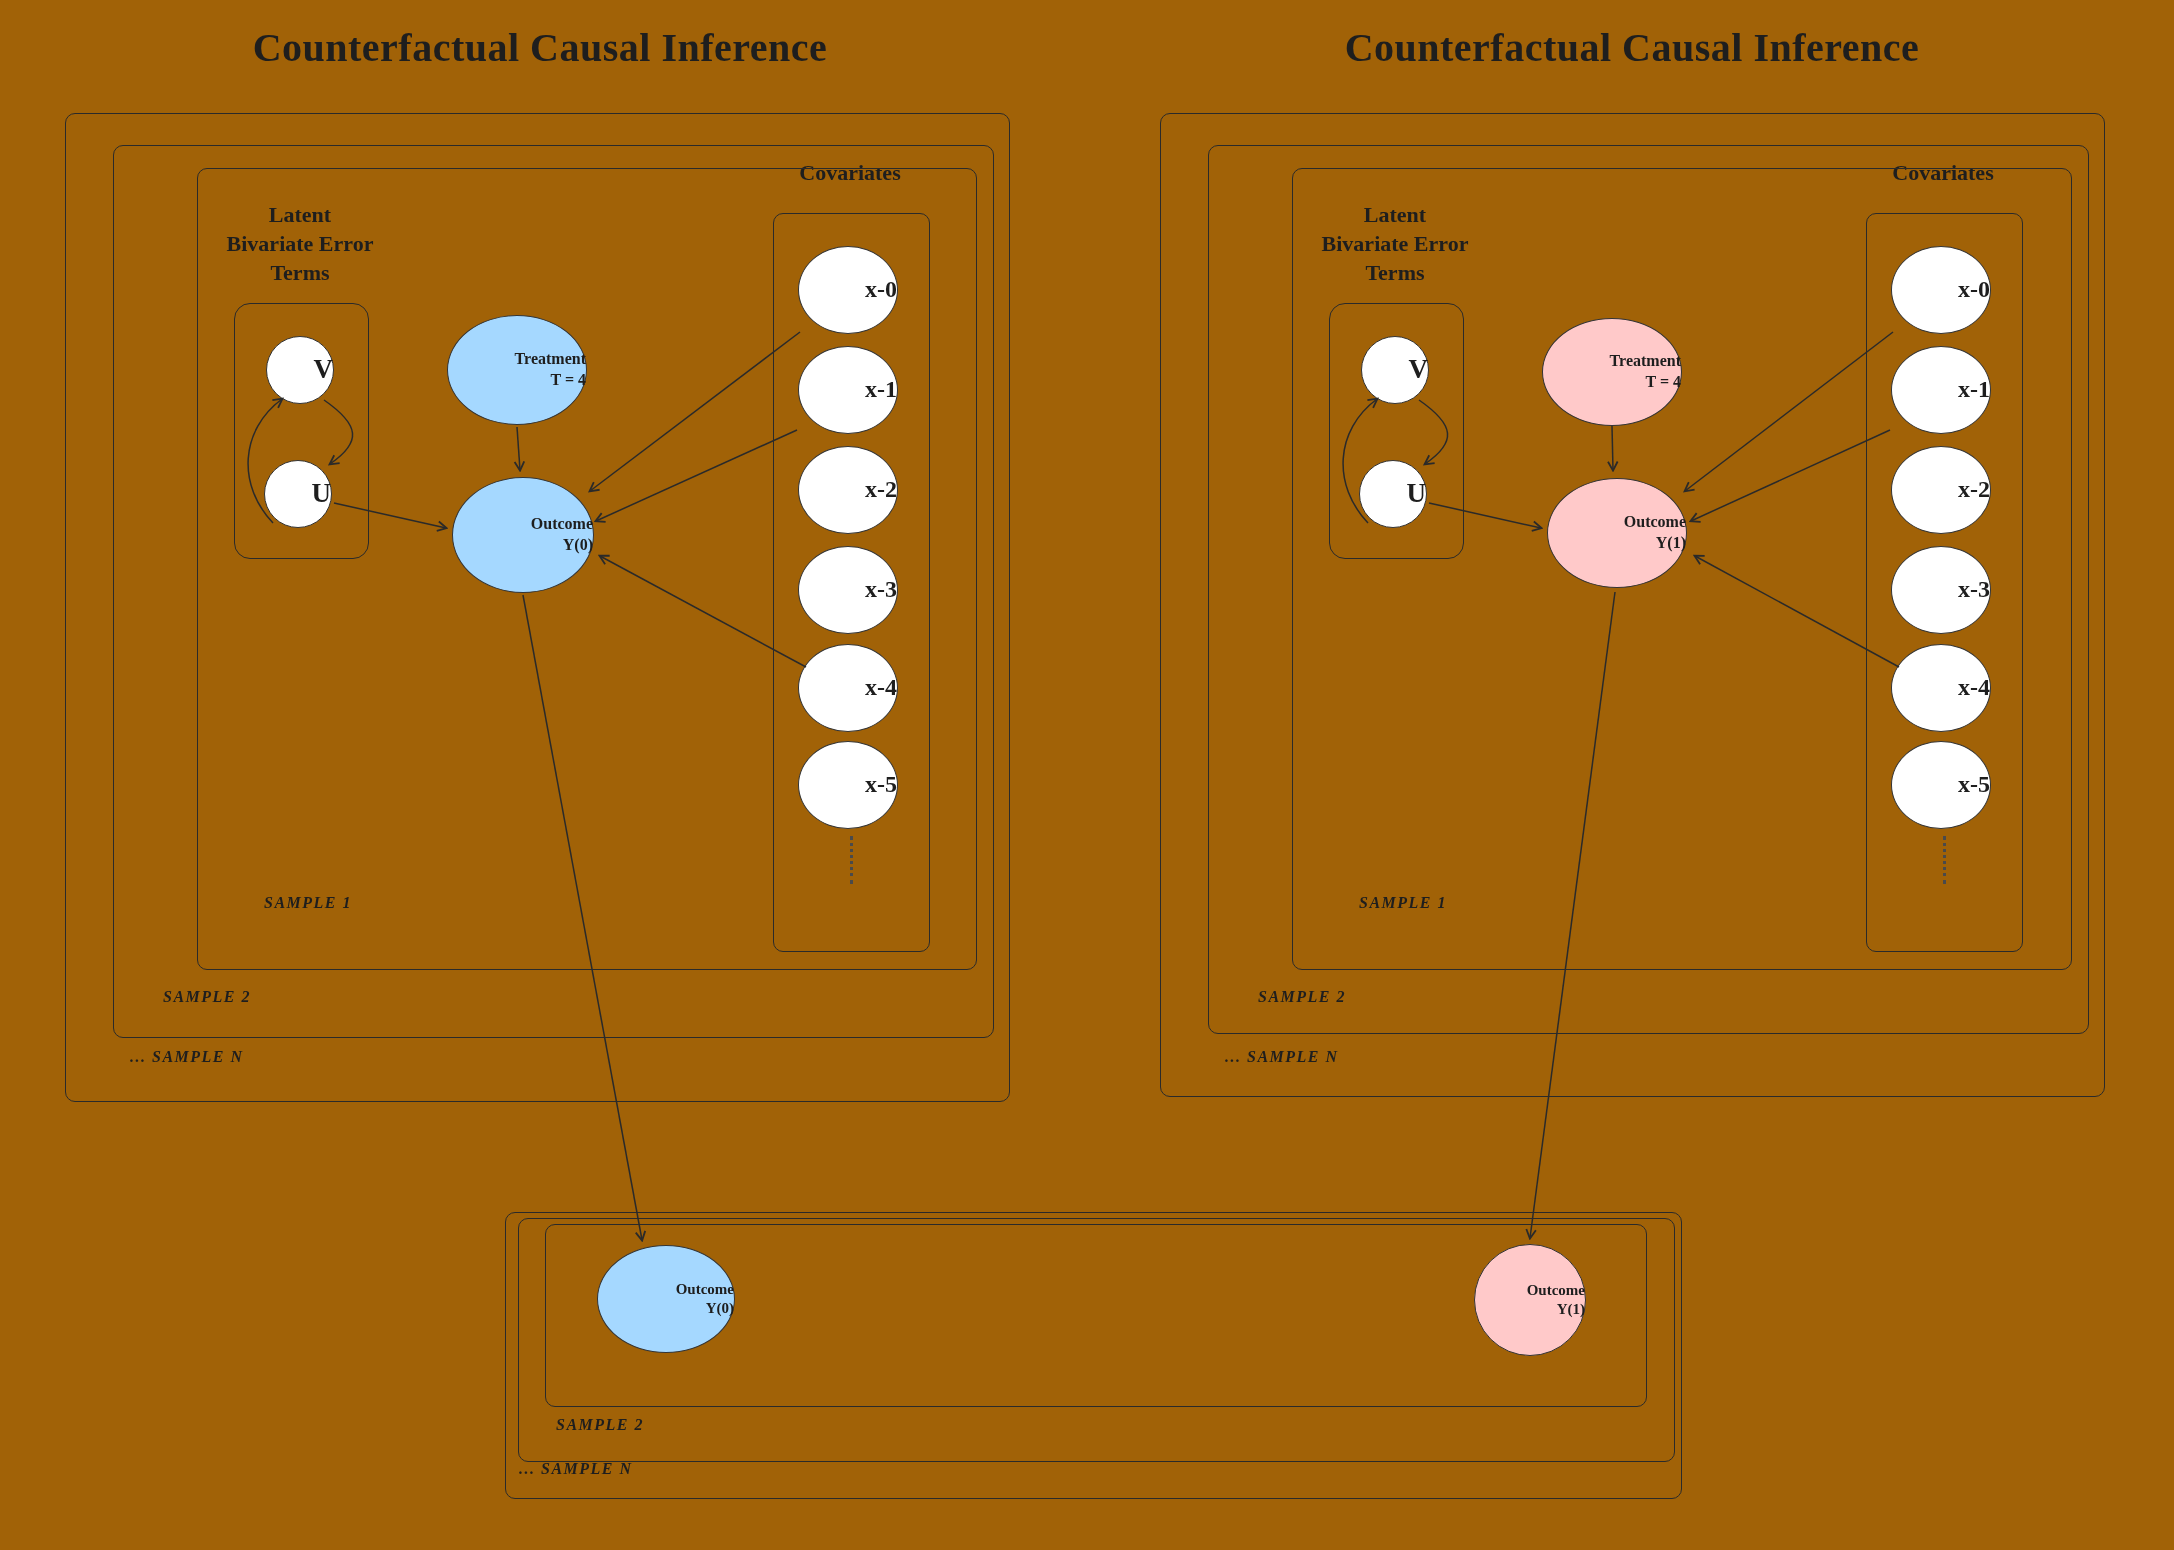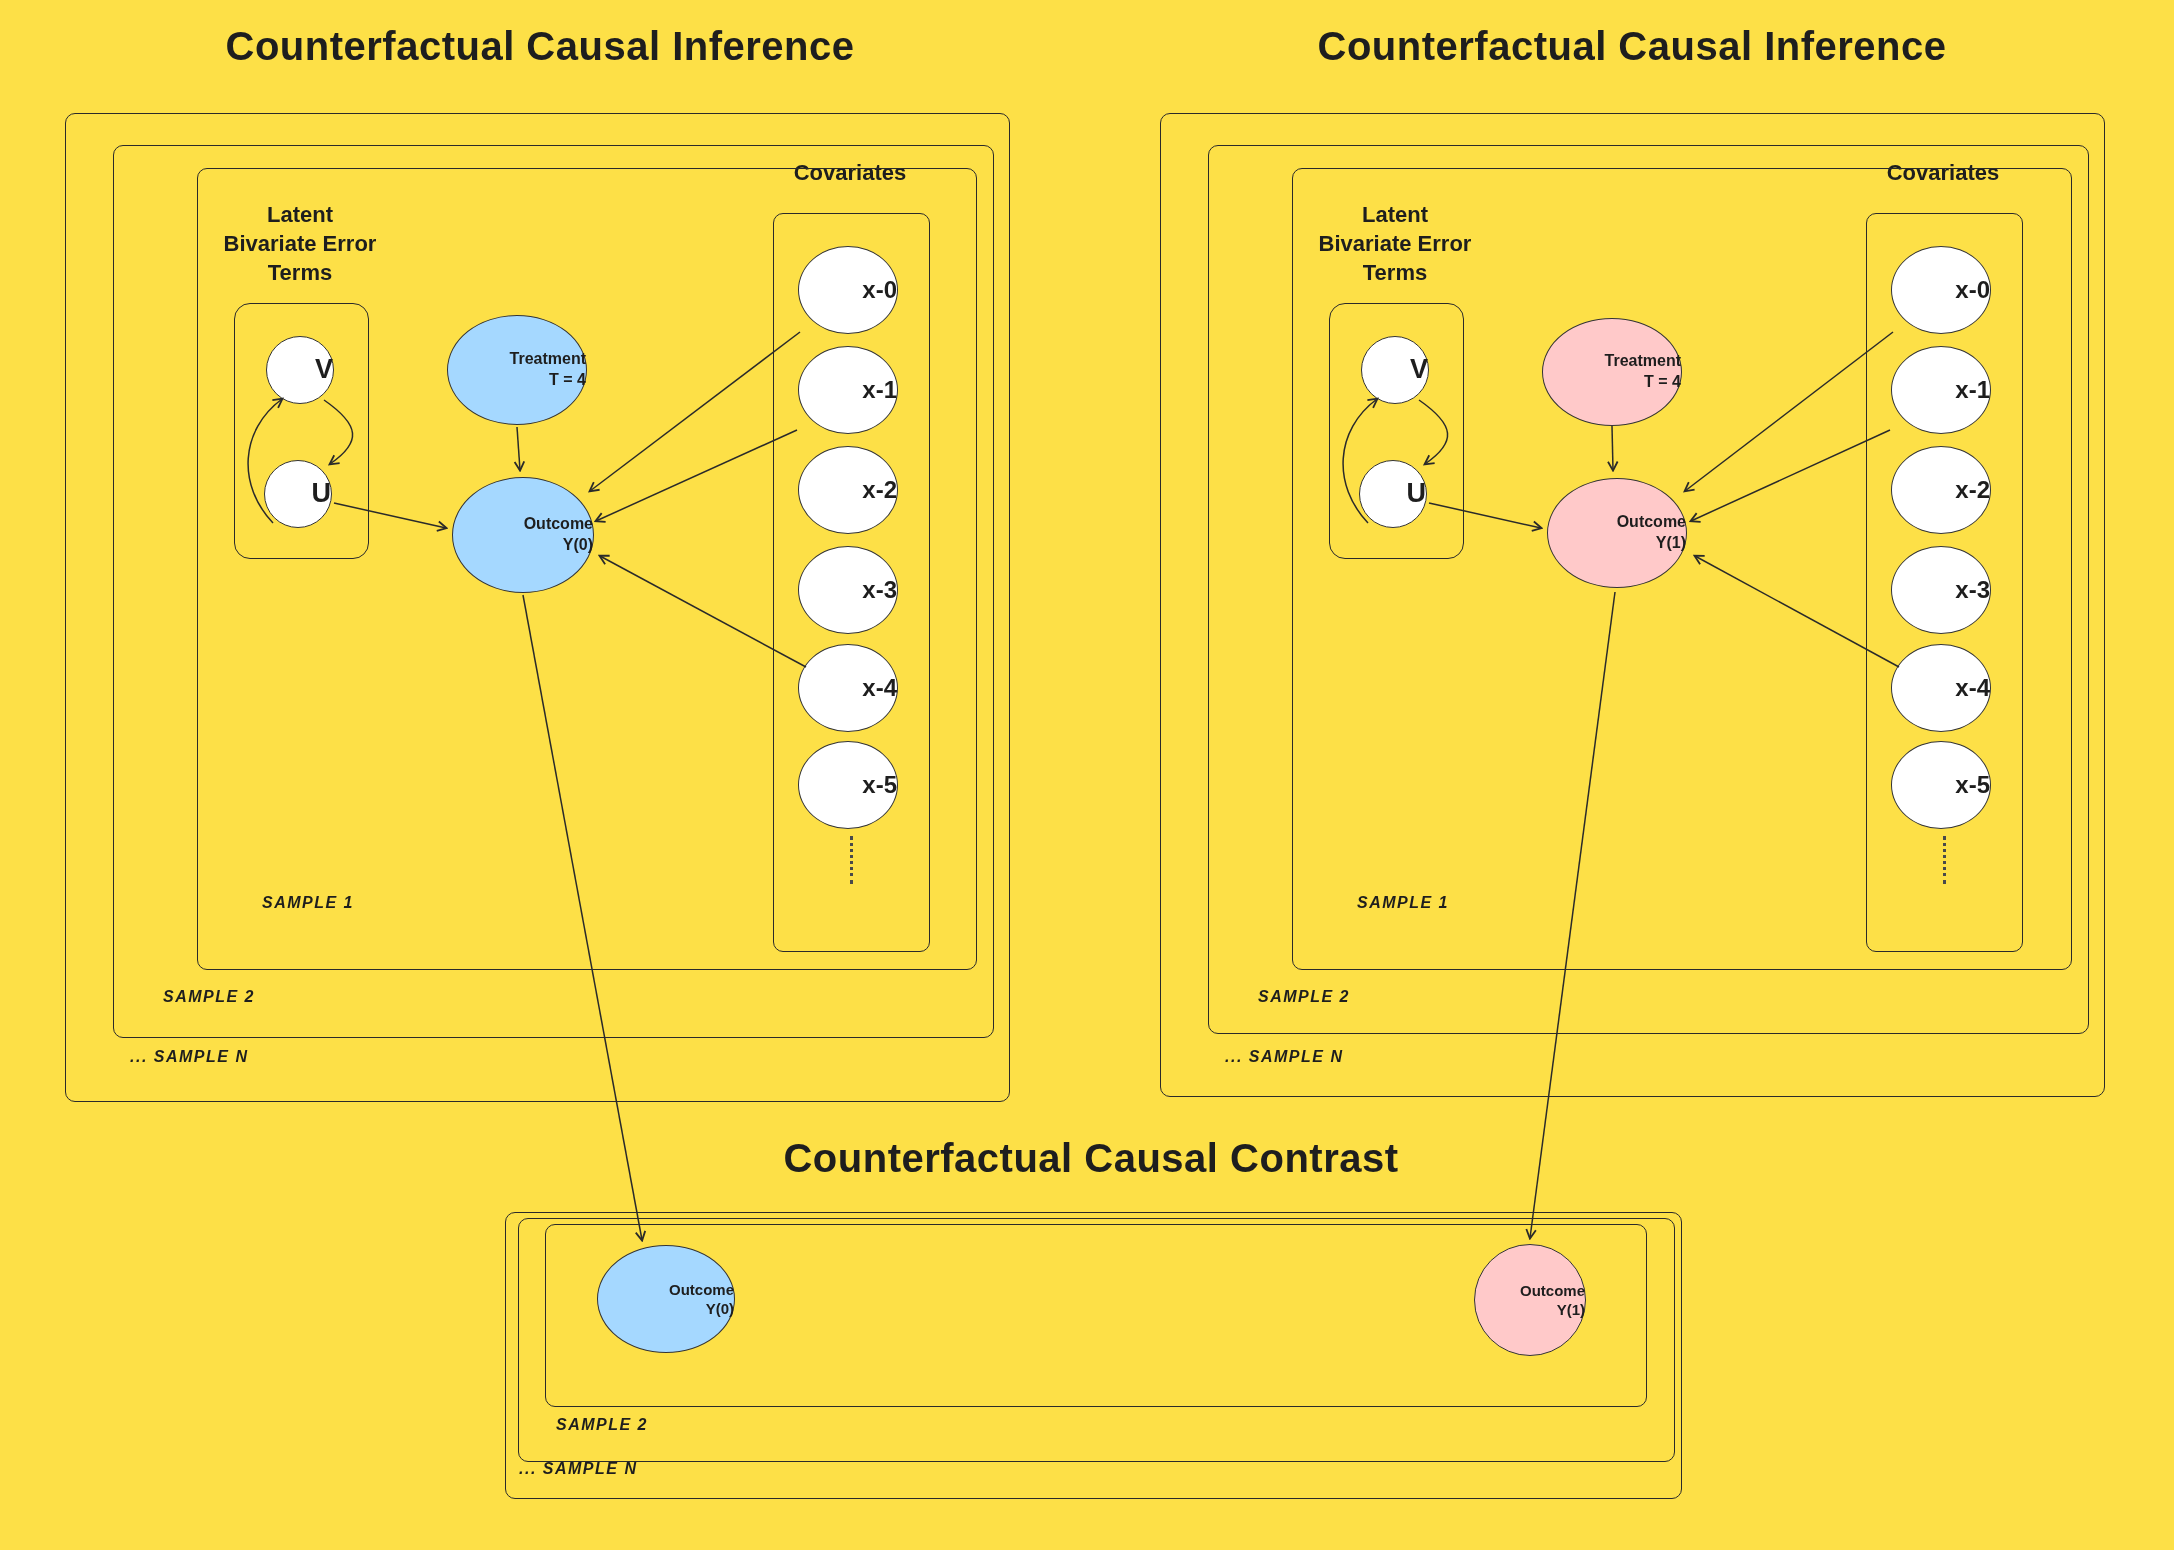--- a/index.html
+++ b/index.html
@@ -1,17 +1,17 @@
 <!DOCTYPE html>
 <html><head>
 <meta charset="utf-8">
 <style>
   html,body{margin:0;padding:0;background:#ffffff;}
-  .canvas{position:relative;width:2174px;height:1550px;background:#fde047;overflow:hidden;
-          font-family:Liberation Sans, sans-serif;color:#1e1e1e;}
+  .canvas{position:relative;width:2174px;height:1550px;background:#a16207;overflow:hidden;
+          font-family:Liberation Serif, serif;color:#1e1e1e;}
   .box{position:absolute;border:1.6px solid #2a2a2a;border-radius:10px;background:transparent;}
   .panel-title{position:absolute;font-size:40px;font-weight:700;text-align:center;letter-spacing:0.5px;}
   .section-title{position:absolute;font-size:22px;font-weight:700;text-align:center;}
   .latent-label{position:absolute;font-size:22px;font-weight:600;text-align:center;line-height:29px;}
   .sample-label{position:absolute;font-size:16px;font-weight:600;font-style:italic;letter-spacing:1.5px;}
   .node{position:absolute;display:flex;flex-direction:column;align-items:flex-end;justify-content:center;
         border:1.6px solid #343434;border-radius:50%;text-align:center;line-height:1.3;background:#fff;box-sizing:border-box;}
   .node.plain{background:#ffffff;}
   .node.blue{background:#a5d8ff;}
   .node.pink{background:#ffc9c9;}
@@ -134,21 +134,20 @@
       <span class="cov">x-3</span>
     </div>
   <div class="node plain" style="left:1891px;top:644px;width:100px;height:88px;">
       <span class="cov">x-4</span>
     </div>
   <div class="node plain" style="left:1891px;top:741px;width:100px;height:88px;">
       <span class="cov">x-5</span>
     </div>
   <div class="dots" style="left:1943px;top:836px;"></div>
 
-  <div class="panel-title" style="left:691px;top:1136px;width:800px;">Counterfactual Causal Contrast</div>
 
   <div class="box lvl1" style="left:505px;top:1212px;width:1175px;height:285px;"></div>
   <div class="box lvl2" style="left:518px;top:1218px;width:1155px;height:242px;"></div>
   <div class="box lvl3" style="left:545px;top:1224px;width:1100px;height:181px;"></div>
 
   <div class="sample-label" style="left:556px;top:1416px;">SAMPLE 2</div>
   <div class="sample-label" style="left:519px;top:1460px;">... SAMPLE N</div>
 
   <div class="node blue" style="left:597px;top:1245px;width:138px;height:108px;">
     <span class="tiny">Outcome</span>

